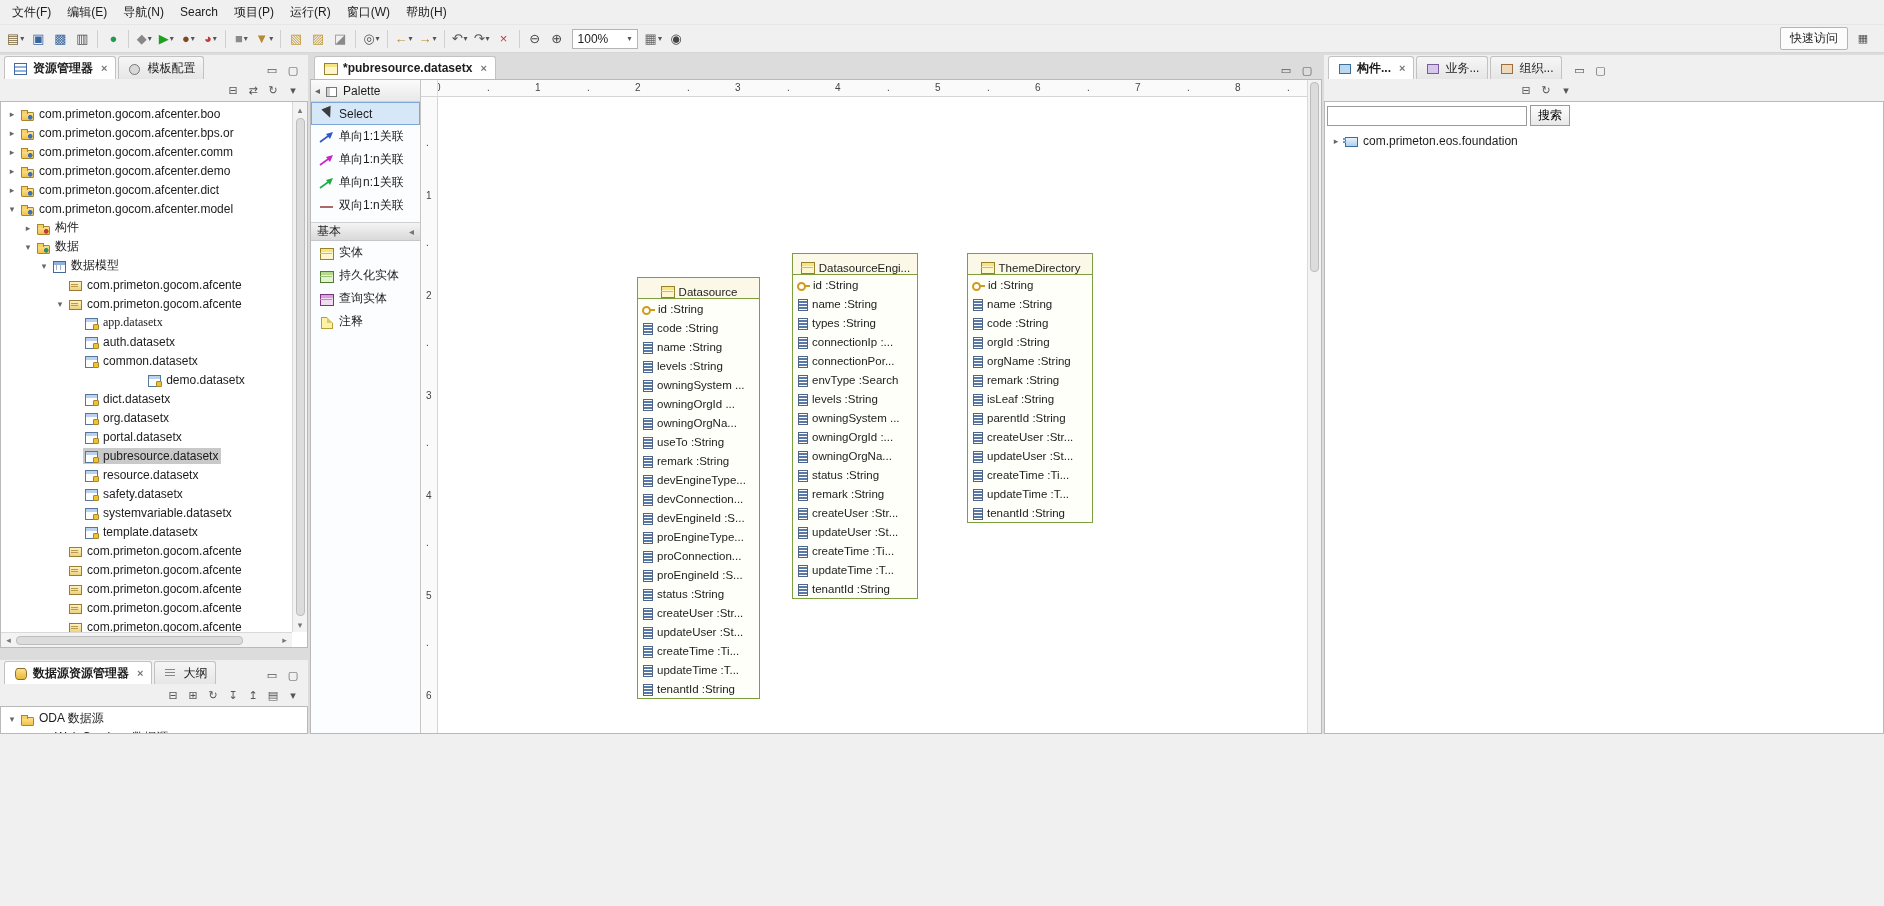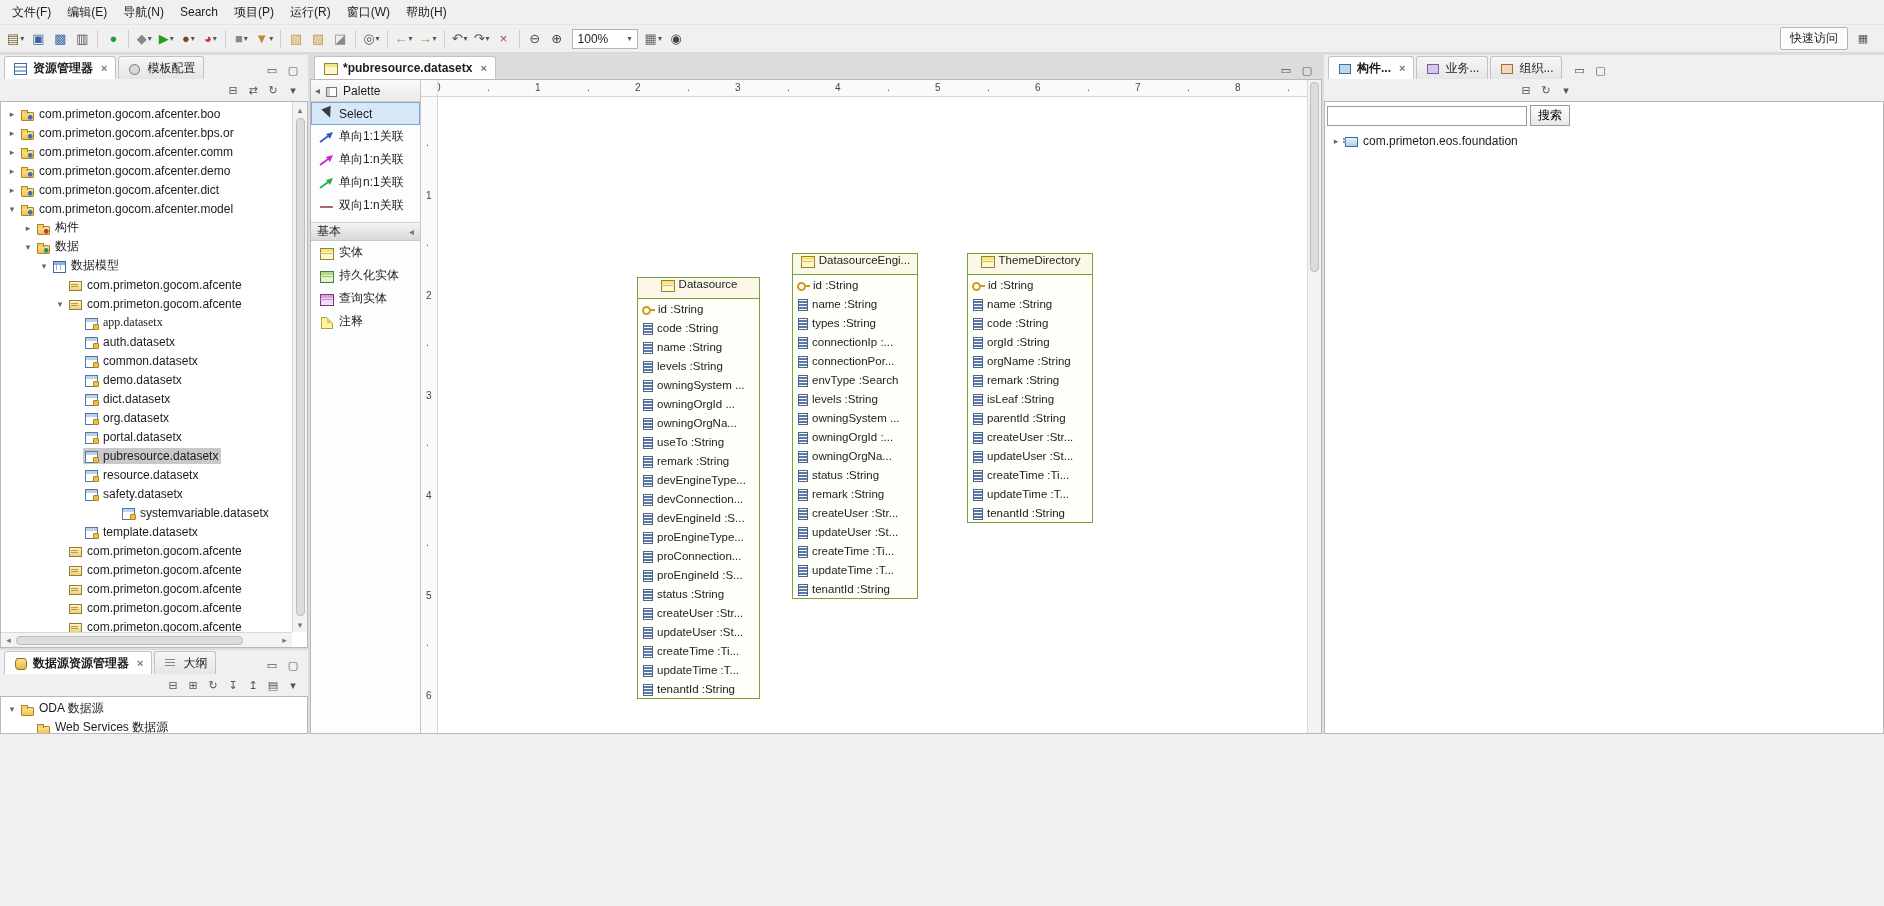--- a/index.html
+++ b/index.html
@@ -15,21 +15,21 @@
 .tbtn .glyph{font-size:13px;line-height:1}
 .dd{font-size:8px;color:#555;margin-left:1px}
 .tsep{width:1px;height:18px;background:#cfcfcf;margin:0 4px}
 .zoom-combo{display:flex;align-items:center;justify-content:space-between;border:1px solid #b4b4b4;background:#fff;height:20px;padding:0 5px;margin:0 4px;min-width:66px}
 .quick-access{margin-left:auto;display:flex;align-items:center;gap:6px;padding-right:8px}
 .qa-btn{border:1px solid #b4b4b4;border-radius:2px;background:#fcfcfc;padding:2px 9px}
 .hicon{width:18px;height:18px;display:flex;align-items:center;justify-content:center;color:#555;font-size:11px}
 
 
 .main{flex:1;display:flex;gap:2px;padding-top:2px;background:#dcdcdc;overflow:hidden}
-.col-left{width:308px;display:flex;flex-direction:column;gap:2px}
+.col-left{width:308px;display:flex;flex-direction:column;gap:12px}
 .col-editor{width:1012px;display:flex;flex-direction:column}
 .col-right{flex:1;display:flex;flex-direction:column}
 .panel{display:flex;flex-direction:column;background:#f0f0f0;overflow:hidden}
 .panel-explorer{height:593px}
 .panel-dse{flex:1}
 .panel-right{flex:1}
 .tabs-row{height:24px;display:flex;align-items:flex-end;padding:0 2px;position:relative}
 .tab{height:23px;display:flex;align-items:center;gap:5px;padding:0 8px;border:1px solid #c2c2c2;border-bottom:none;border-radius:3px 3px 0 0;background:linear-gradient(#f6f6f6,#e6e6e6);margin-left:2px;white-space:nowrap}
 .tab.selected{background:var(--tab-selected-bg,#fff);font-weight:bold}
 .tab .close{color:#777;font-size:11px;margin-left:3px}
@@ -73,21 +73,21 @@
 .hruler span{position:absolute;top:2px}
 .canvas-row{flex:1;display:flex;overflow:hidden}
 .vruler{width:17px;position:relative;background:#fafafa;border-right:1px solid #d5d5d5;font-size:10px;color:#444;overflow:hidden;flex:none}
 .vruler span{position:absolute;left:5px}
 .canvas{flex:1;position:relative;background:#fff;overflow:hidden}
 .vscroll{width:14px;background:#f3f3f3;border-left:1px solid #d9d9d9;position:relative;flex:none}
 .vthumb{position:absolute;top:2px;left:2px;width:9px;height:190px;background:#dcdcdc;border:1px solid #bdbdbd;border-radius:4px}
 
 
 .entity{position:absolute;border:1px solid var(--entity-border,#7e9f3f);background:var(--entity-body-bg,#fffffa);font-size:11.5px}
-.entity-title{height:21px;border-bottom:1px solid var(--entity-border,#7e9f3f);background:var(--entity-title-bg,#fbf8e8);display:flex;align-items:flex-start;justify-content:center;gap:4px;padding:0 3px;white-space:nowrap;overflow:hidden}
+.entity-title{height:21px;border-bottom:1px solid var(--entity-border,#7e9f3f);background:var(--entity-title-bg,#fbf8e8);display:flex;align-items:flex-end;justify-content:center;gap:4px;padding:0 3px;white-space:nowrap;overflow:hidden}
 .efield{height:19px;display:flex;align-items:center;gap:3px;padding:0 2px 0 3px;white-space:nowrap;overflow:hidden}
 
 
 .search-row{display:flex;align-items:center;gap:3px;padding:3px 2px}
 .search-input{width:200px;height:20px;border:1px solid #9a9a9a;padding:0 4px;font-size:12px;font-family:inherit;background:#fff}
 .search-btn{width:40px;height:21px;border:1px solid #9a9a9a;background:linear-gradient(#fdfdfd,#e8e8e8);font-size:12px;font-family:inherit}
 
 
 .icon{width:15px;height:14px;position:relative;display:inline-block;flex:none}
 .icon::before,.icon::after{content:"";position:absolute}
@@ -363,70 +363,70 @@
                   <span>auth.datasetx</span>
                 </span>
               </div>
               <div class="tree-row" style="padding-left: 68px;">
                 <span class="tree-arrow"></span>
                 <span class="sel-wrap">
                   <span class="icon icon-dataset"></span>
                   <span>common.datasetx</span>
                 </span>
               </div>
+              <div class="tree-row" style="padding-left: 88px; justify-content: center;">
+                <span class="tree-arrow"></span>
+                <span class="sel-wrap">
+                  <span class="icon icon-dataset"></span>
+                  <span>demo.datasetx</span>
+                </span>
+              </div>
               <div class="tree-row" style="padding-left: 68px;">
                 <span class="tree-arrow"></span>
                 <span class="sel-wrap">
                   <span class="icon icon-dataset"></span>
-                  <span>demo.datasetx</span>
+                  <span>dict.datasetx</span>
                 </span>
               </div>
               <div class="tree-row" style="padding-left: 68px;">
                 <span class="tree-arrow"></span>
                 <span class="sel-wrap">
                   <span class="icon icon-dataset"></span>
-                  <span>dict.datasetx</span>
+                  <span>org.datasetx</span>
                 </span>
               </div>
               <div class="tree-row" style="padding-left: 68px;">
                 <span class="tree-arrow"></span>
                 <span class="sel-wrap">
                   <span class="icon icon-dataset"></span>
-                  <span>org.datasetx</span>
+                  <span>portal.datasetx</span>
+                </span>
+              </div>
+              <div class="tree-row selected" style="padding-left: 68px;">
+                <span class="tree-arrow"></span>
+                <span class="sel-wrap">
+                  <span class="icon icon-dataset"></span>
+                  <span>pubresource.datasetx</span>
                 </span>
               </div>
               <div class="tree-row" style="padding-left: 68px;">
                 <span class="tree-arrow"></span>
                 <span class="sel-wrap">
                   <span class="icon icon-dataset"></span>
-                  <span>portal.datasetx</span>
-                </span>
-              </div>
-              <div class="tree-row selected" style="padding-left: 68px;">
-                <span class="tree-arrow"></span>
-                <span class="sel-wrap">
-                  <span class="icon icon-dataset"></span>
-                  <span>pubresource.datasetx</span>
+                  <span>resource.datasetx</span>
                 </span>
               </div>
               <div class="tree-row" style="padding-left: 68px;">
                 <span class="tree-arrow"></span>
                 <span class="sel-wrap">
                   <span class="icon icon-dataset"></span>
-                  <span>resource.datasetx</span>
+                  <span>safety.datasetx</span>
                 </span>
               </div>
               <div class="tree-row" style="padding-left: 68px;">
-                <span class="tree-arrow"></span>
-                <span class="sel-wrap">
-                  <span class="icon icon-dataset"></span>
-                  <span>safety.datasetx</span>
-                </span>
-              </div>
-              <div class="tree-row" style="padding-left: 68px; margin-left: 37px;">
                 <span class="tree-arrow"></span>
                 <span class="sel-wrap">
                   <span class="icon icon-dataset"></span>
                   <span>systemvariable.datasetx</span>
                 </span>
               </div>
               <div class="tree-row" style="padding-left: 68px;">
                 <span class="tree-arrow"></span>
                 <span class="sel-wrap">
                   <span class="icon icon-dataset"></span>

